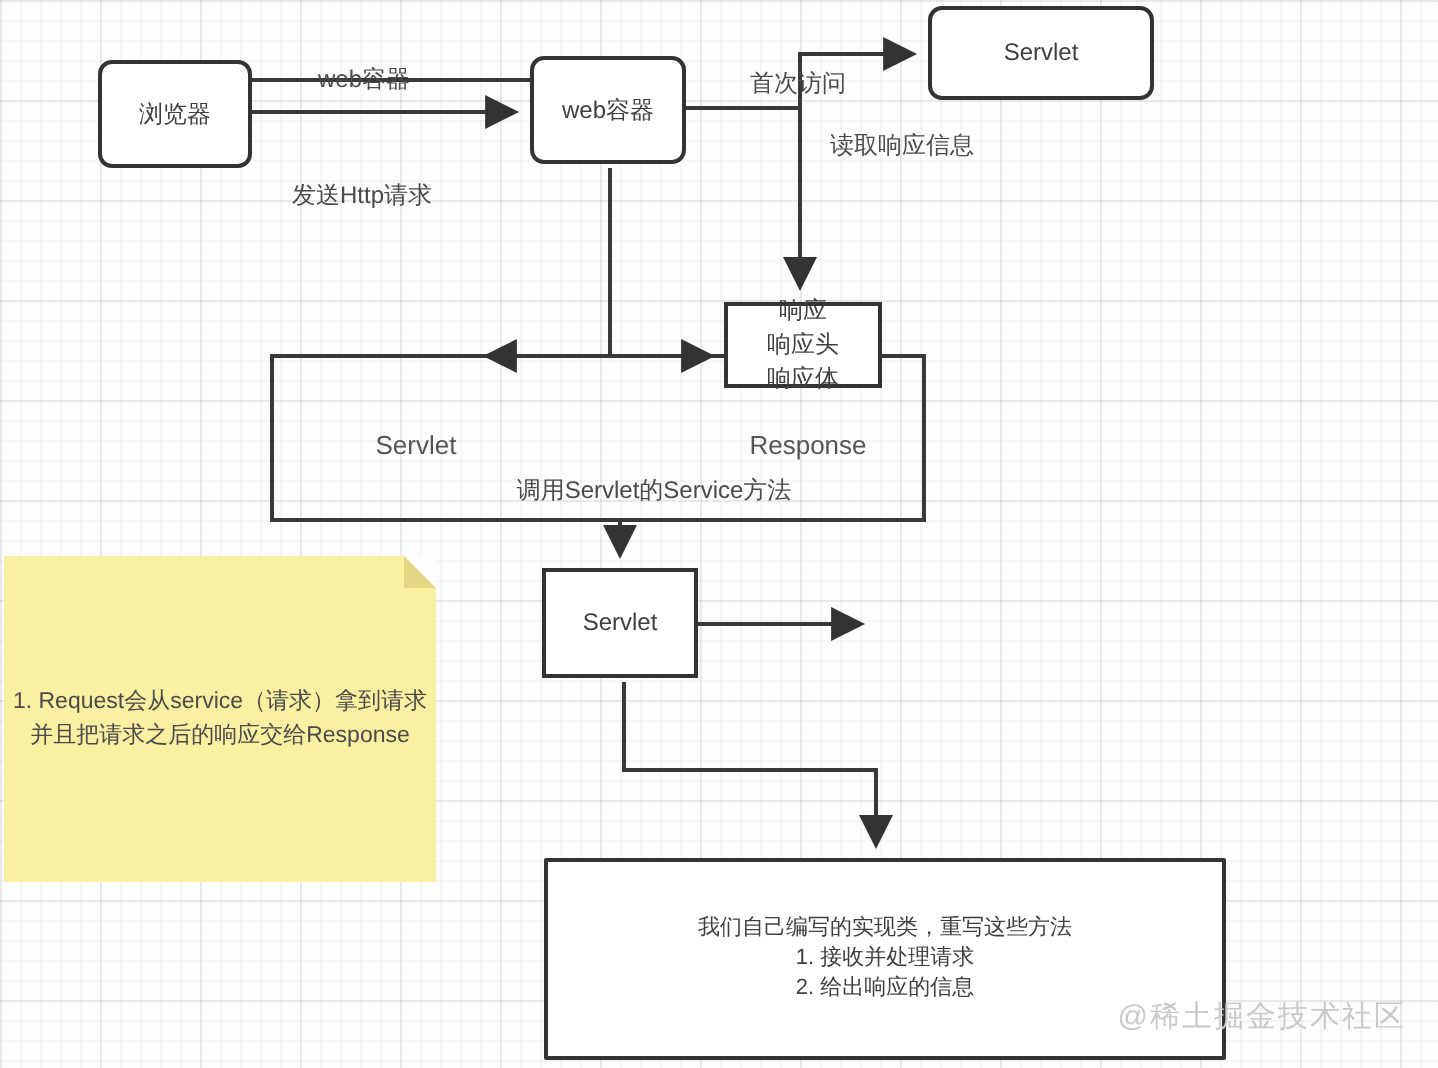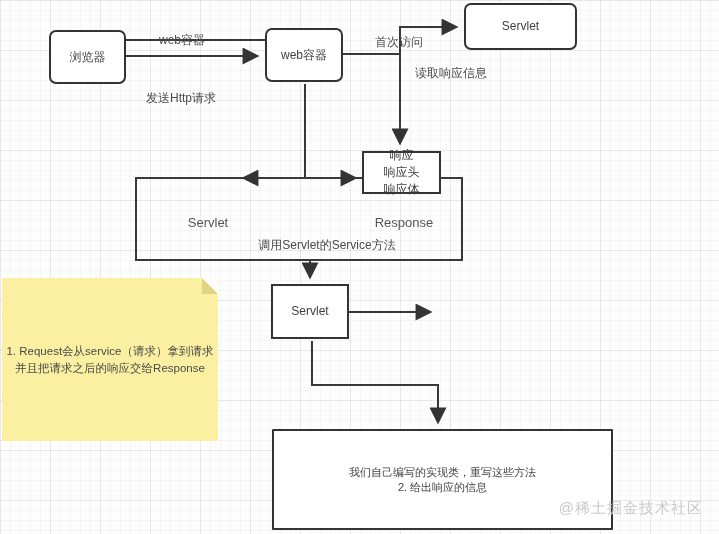--- a/index.html
+++ b/index.html
@@ -133,20 +133,21 @@
     <span class="ln">响应体</span>
   </div>
 
   <div class="node" id="servlet-mid">
     <span class="ln">Servlet</span>
   </div>
 
   <div class="node" id="impl">
     <div id="impl-text">
       <span class="ln">我们自己编写的实现类，重写这些方法</span>
+      <span class="ln">1. 接收并处理请求</span>
       <span class="ln">2. 给出响应的信息</span>
     </div>
   </div>
 
   <span class="caption" style="left:208px;top:215px;">Servlet</span>
   <span class="caption" style="left:404px;top:215px;">Response</span>
 
   <span class="container-label" style="left:311px;top:237px;">调用Servlet的Service方法</span>
 
   <span class="edge-label" style="left:182px;top:40px;">web容器</span>

